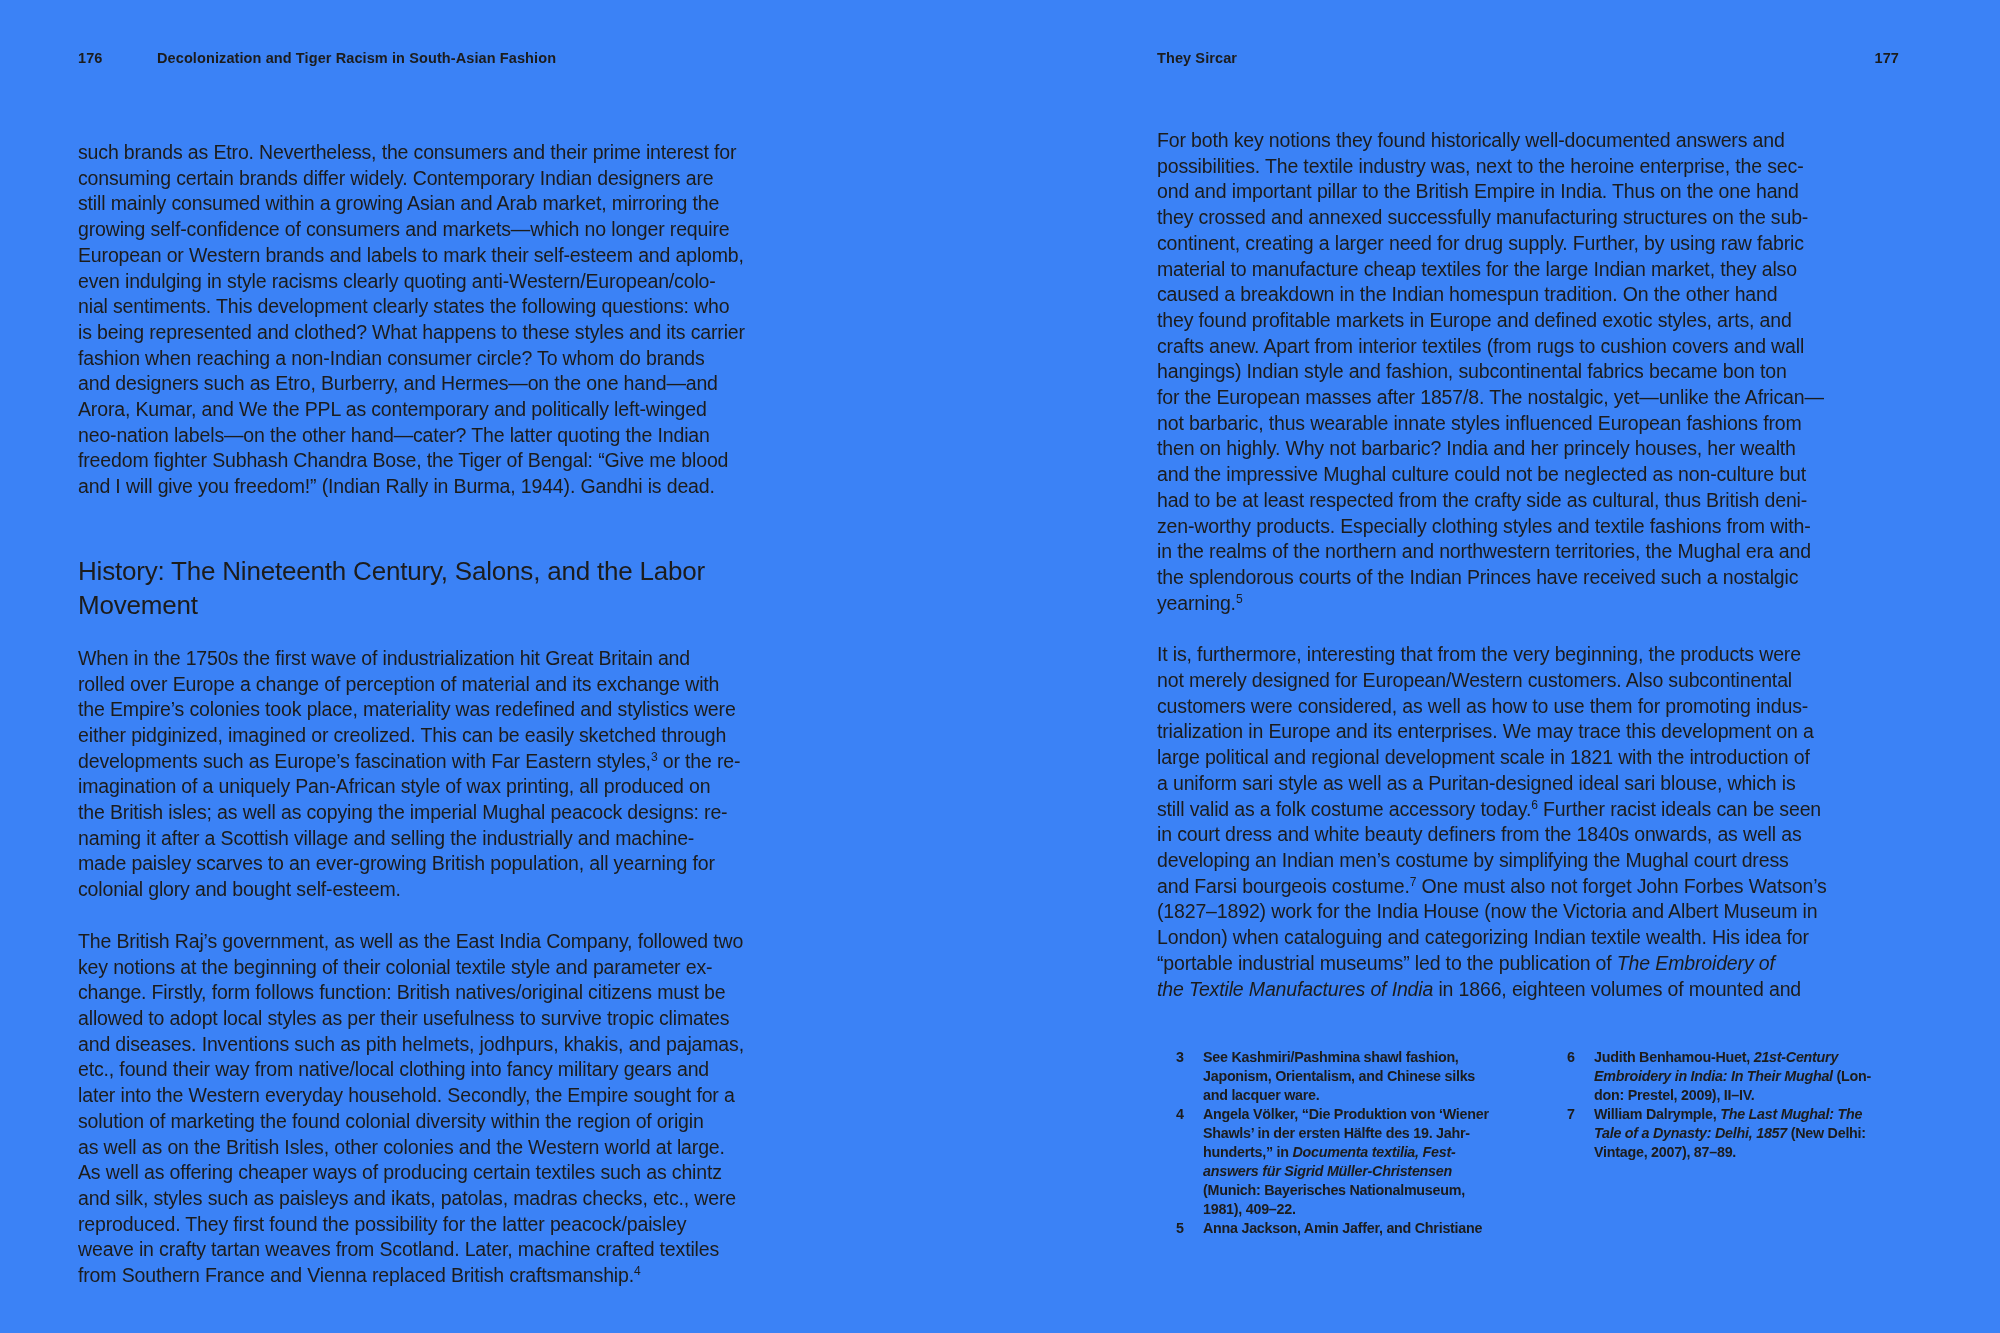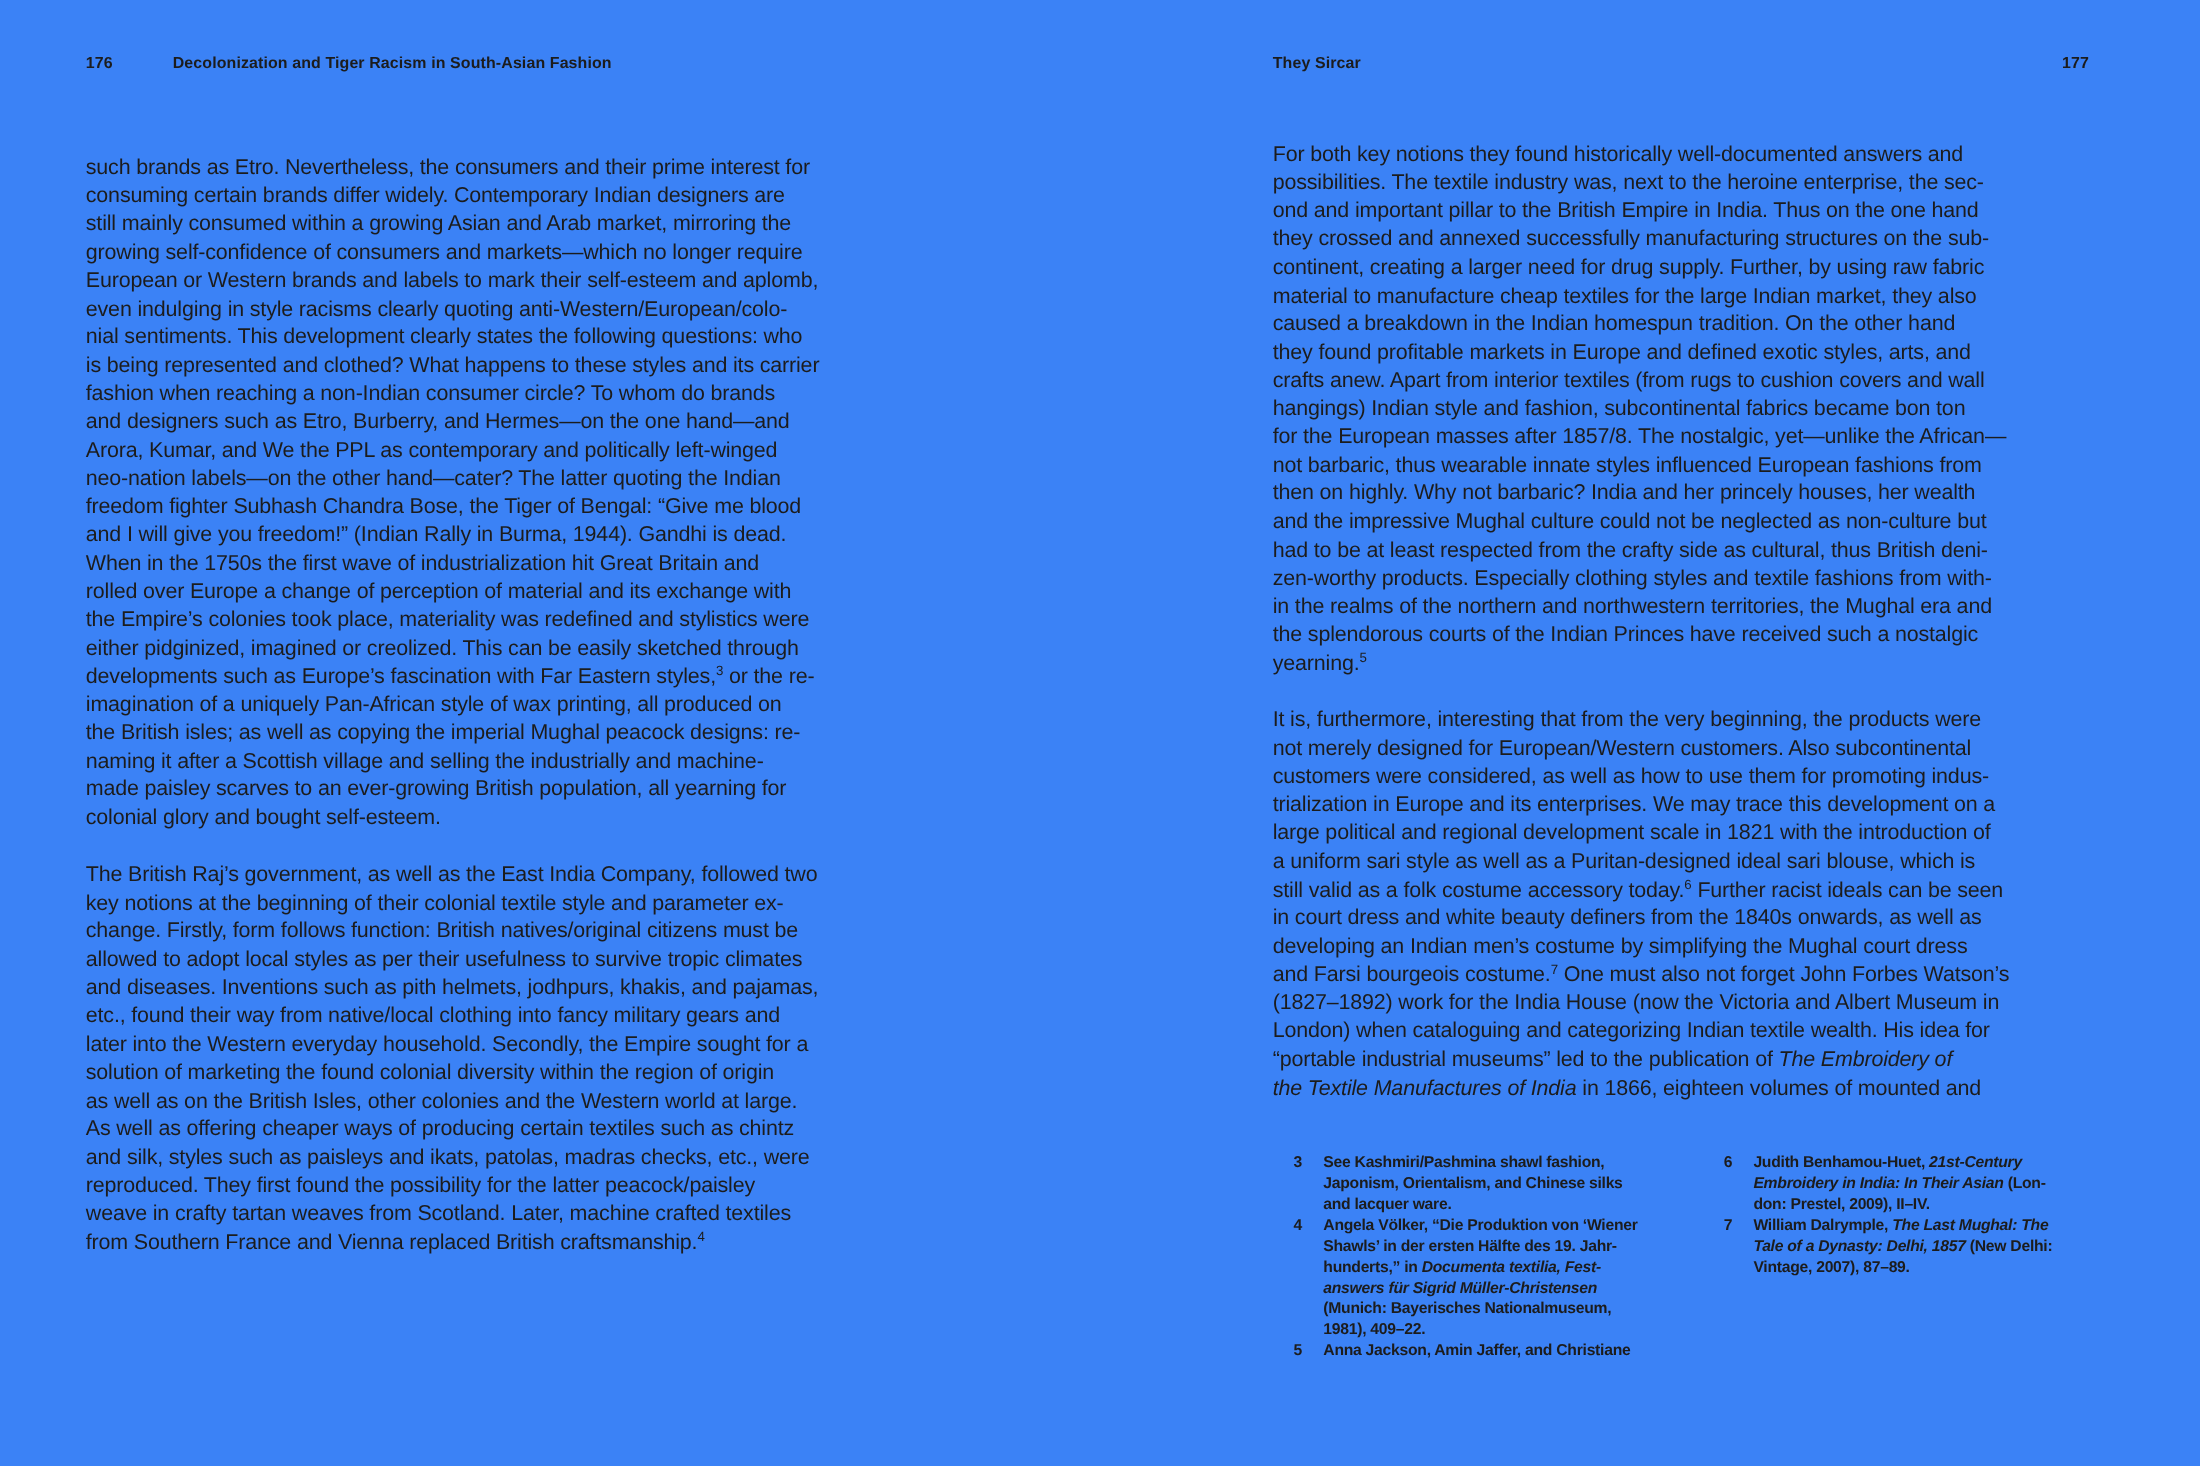--- a/index.html
+++ b/index.html
@@ -91,20 +91,22 @@
 even indulging in style racisms clearly quoting anti-Western/European/colo-
 nial sentiments. This development clearly states the following questions: who
 is being represented and clothed? What happens to these styles and its carrier
 fashion when reaching a non-Indian consumer circle? To whom do brands
 and designers such as Etro, Burberry, and Hermes—on the one hand—and
 Arora, Kumar, and We the PPL as contemporary and politically left-winged
 neo-nation labels—on the other hand—cater? The latter quoting the Indian
 freedom fighter Subhash Chandra Bose, the Tiger of Bengal: “Give me blood
 and I will give you freedom!” (Indian Rally in Burma, 1944). Gandhi is dead.</p>
 
+    <h2 class="section-heading">History: The Nineteenth Century, Salons, and the Labor
+Movement</h2>
 
     <p class="body-par">When in the 1750s the first wave of industrialization hit Great Britain and
 rolled over Europe a change of perception of material and its exchange with
 the Empire’s colonies took place, materiality was redefined and stylistics were
 either pidginized, imagined or creolized. This can be easily sketched through
 developments such as Europe’s fascination with Far Eastern styles,<sup>3</sup> or the re-
 imagination of a uniquely Pan-African style of wax printing, all produced on
 the British isles; as well as copying the imperial Mughal peacock designs: re-
 naming it after a Scottish village and selling the industrially and machine-
 made paisley scarves to an ever-growing British population, all yearning for
@@ -182,21 +184,21 @@
     <div class="fn">
       <span class="fn-num">5</span>
       <span class="fn-text">Anna Jackson, Amin Jaffer, and Christiane</span>
     </div>
   </div>
 
   <div id="footnote-col-2" class="footnote-col">
     <div class="fn">
       <span class="fn-num">6</span>
       <span class="fn-text">Judith Benhamou-Huet, <i>21st-Century
-Embroidery in India: In Their Asian</i> (Lon-
+Embroidery in India: In Their Mughal</i> (Lon-
 don: Prestel, 2009), II–IV.</span>
     </div>
     <div class="fn">
       <span class="fn-num">7</span>
       <span class="fn-text">William Dalrymple, <i>The Last Mughal: The
 Tale of a Dynasty: Delhi, 1857</i> (New Delhi:
 Vintage, 2007), 87–89.</span>
     </div>
   </div>
 

